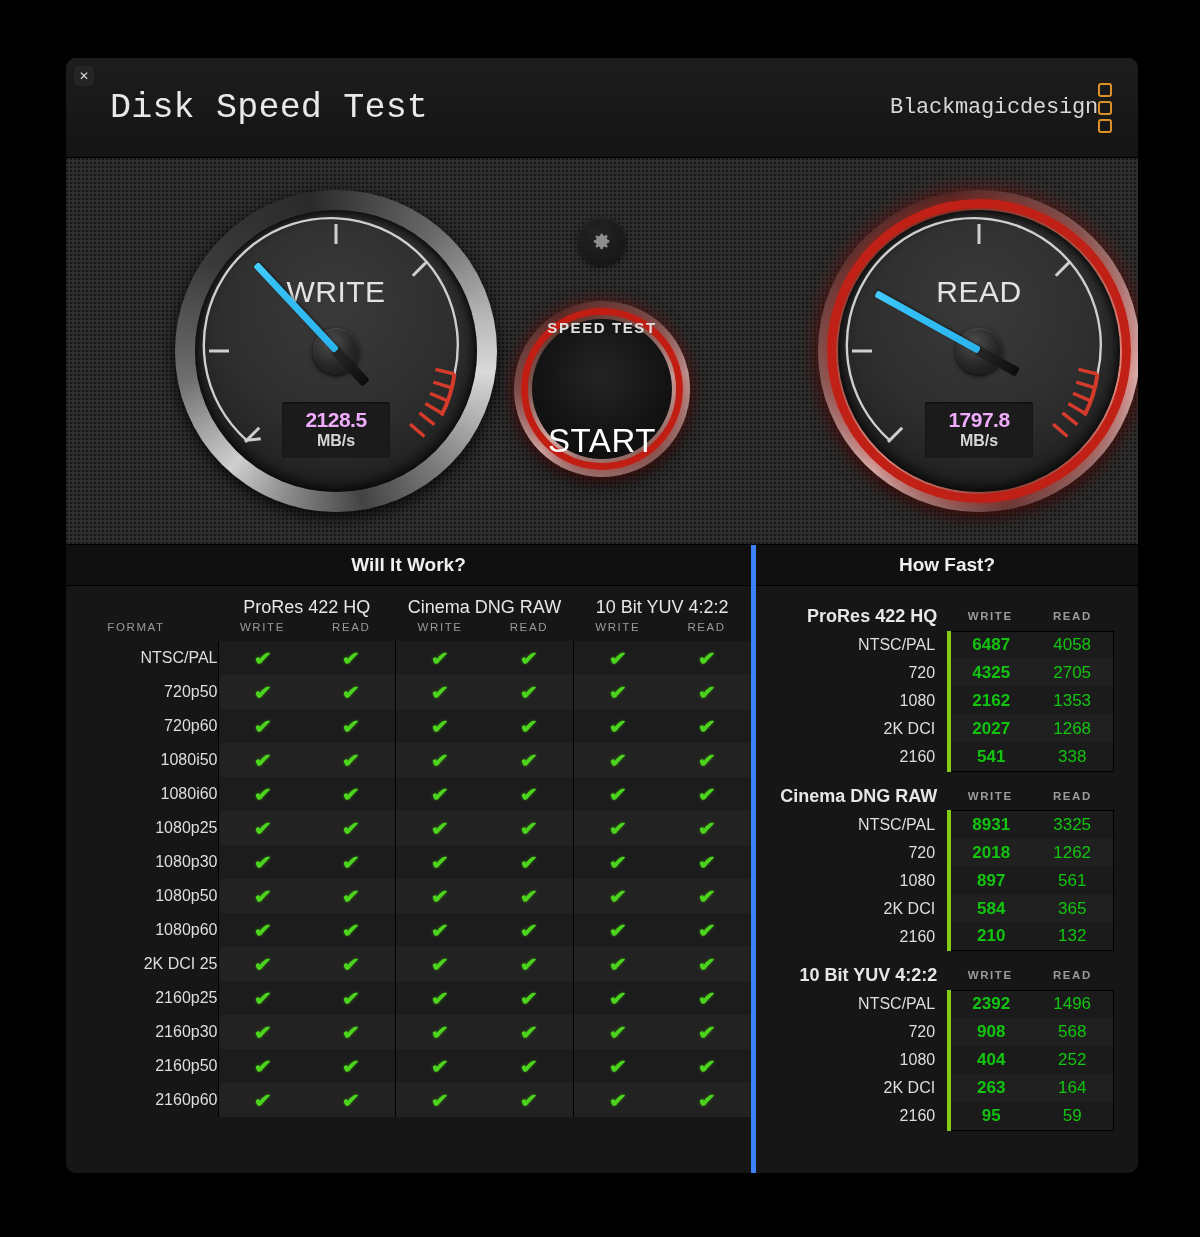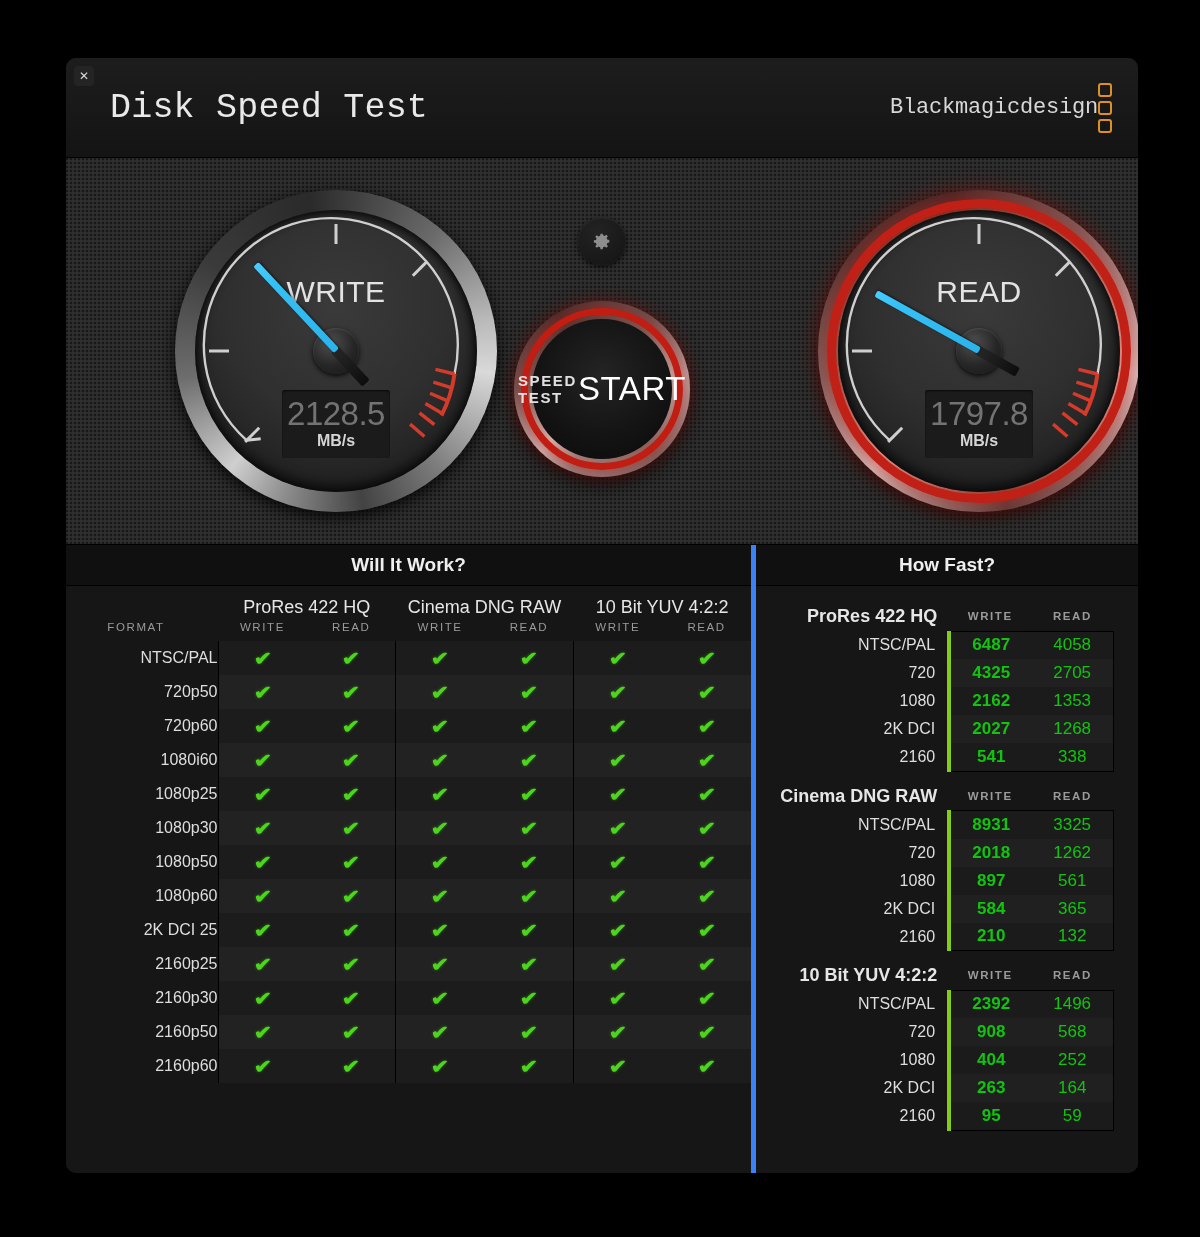--- a/index.html
+++ b/index.html
@@ -150,21 +150,21 @@
     transform: translateX(-50%);
     width: 108px;
     background: #1b1b1b;
     border-radius: 3px;
     padding: 7px 0 8px;
     text-align: center;
     box-shadow: inset 0 1px 2px rgba(0,0,0,.7);
     z-index: 8;
   }
   .readout-value {
-    font-size: 33px; font-weight: 400; color: #737373;
+    font-size: 21px; font-weight: 700; color: #f0abfc;
     line-height: 1.02; letter-spacing: -.5px;
   }
   .readout-unit {
     font-size: 16px; font-weight: 700; color: #d5d5d5;
     margin-top: 2px;
   }
 
   
   #settings-btn {
     position: absolute; left: 50%; top: 59px;
@@ -191,22 +191,22 @@
     position: absolute; inset: 7px;
     border-radius: 50%;
     border: 7px solid #c21d12;
     box-shadow: 0 0 18px 4px rgba(210,28,16,.55),
                 inset 0 0 14px 3px rgba(255,60,35,.4);
   }
   #start-inner {
     position: absolute; inset: 18px;
     border-radius: 50%;
     background: radial-gradient(circle at 50% 40%, #242424 0%, #141414 55%, #090909 100%);
-    display: flex; 
-    align-items: center; justify-content: center;
+    display: flex; flex-direction: column;
+    align-items: center; justify-content: space-between;
     gap: 1px;
   }
   #start-sub {
     font-size: 15px; font-weight: 700; color: #e0e0e0;
     letter-spacing: 1.6px;
   }
   #start-main {
     font-size: 33px; font-weight: 400; color: #fff;
     letter-spacing: .6px; line-height: 1.05;
   }
@@ -456,20 +456,29 @@
             <tr>
               <td class="fmt">720p60</td>
               <td class="cell grp-start"><span class="tick">✔</span></td>
               <td class="cell"><span class="tick">✔</span></td>
               <td class="cell grp-start"><span class="tick">✔</span></td>
               <td class="cell"><span class="tick">✔</span></td>
               <td class="cell grp-start"><span class="tick">✔</span></td>
               <td class="cell"><span class="tick">✔</span></td>
             </tr>
             <tr>
+              <td class="fmt">1080i50</td>
+              <td class="cell grp-start"><span class="tick">✔</span></td>
+              <td class="cell"><span class="tick">✔</span></td>
+              <td class="cell grp-start"><span class="tick">✔</span></td>
+              <td class="cell"><span class="tick">✔</span></td>
+              <td class="cell grp-start"><span class="tick">✔</span></td>
+              <td class="cell"><span class="tick">✔</span></td>
+            </tr>
+            <tr>
               <td class="fmt">1080i60</td>
               <td class="cell grp-start"><span class="tick">✔</span></td>
               <td class="cell"><span class="tick">✔</span></td>
               <td class="cell grp-start"><span class="tick">✔</span></td>
               <td class="cell"><span class="tick">✔</span></td>
               <td class="cell grp-start"><span class="tick">✔</span></td>
               <td class="cell"><span class="tick">✔</span></td>
             </tr>
             <tr>
               <td class="fmt">1080p25</td>

